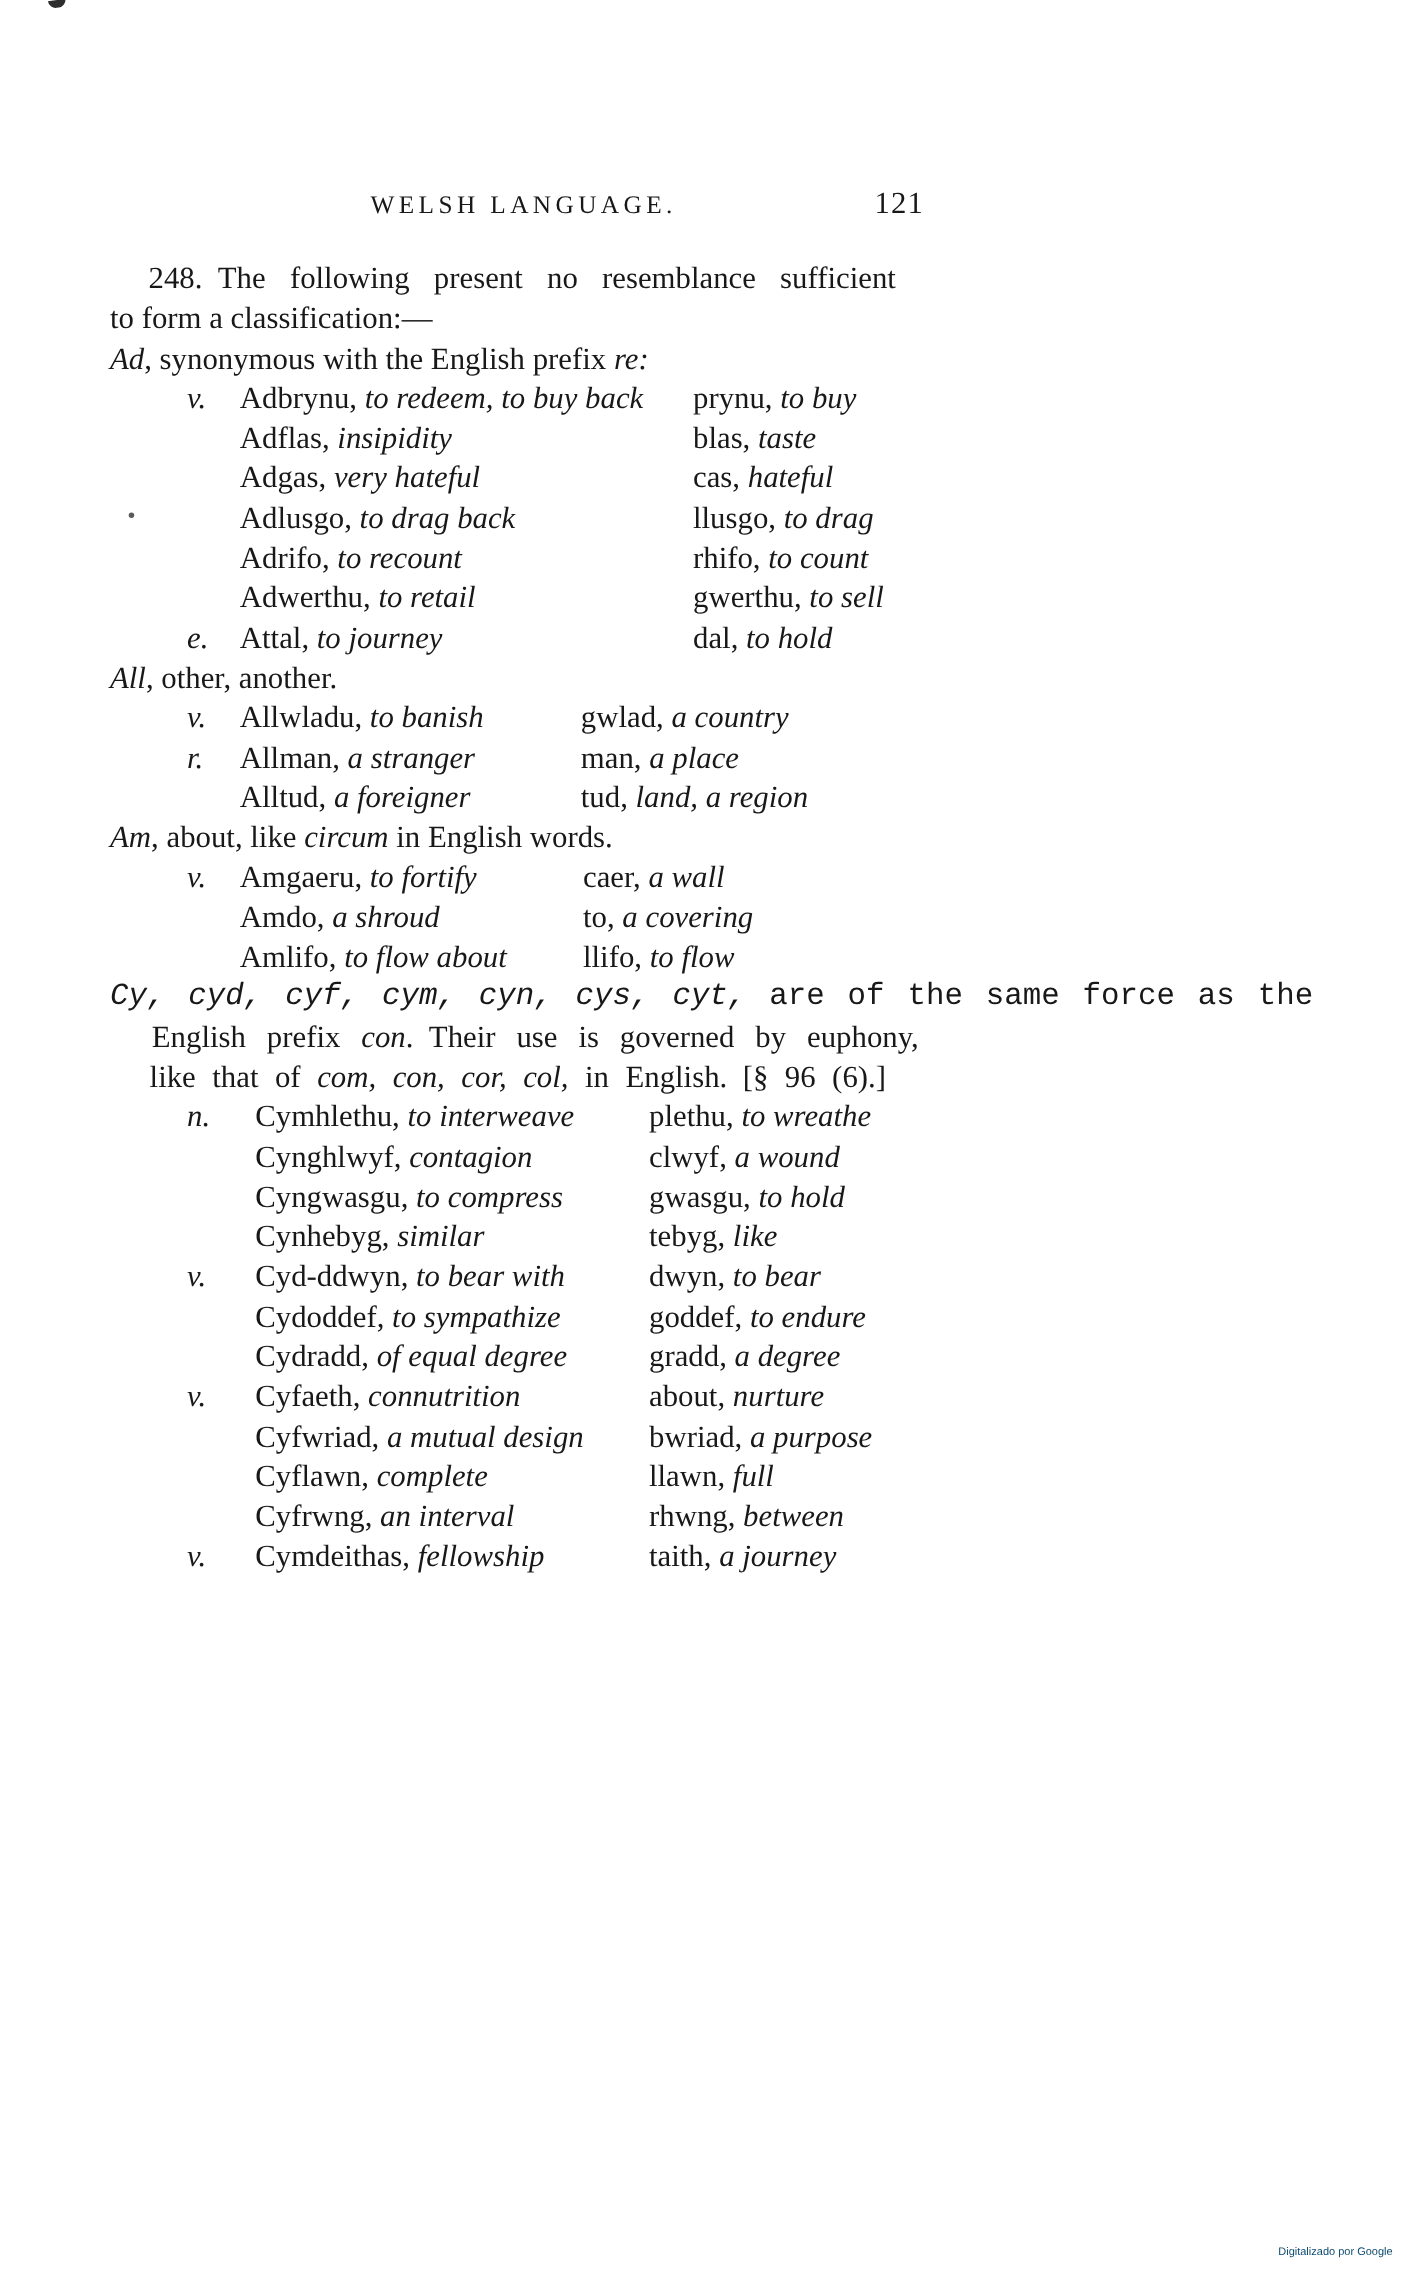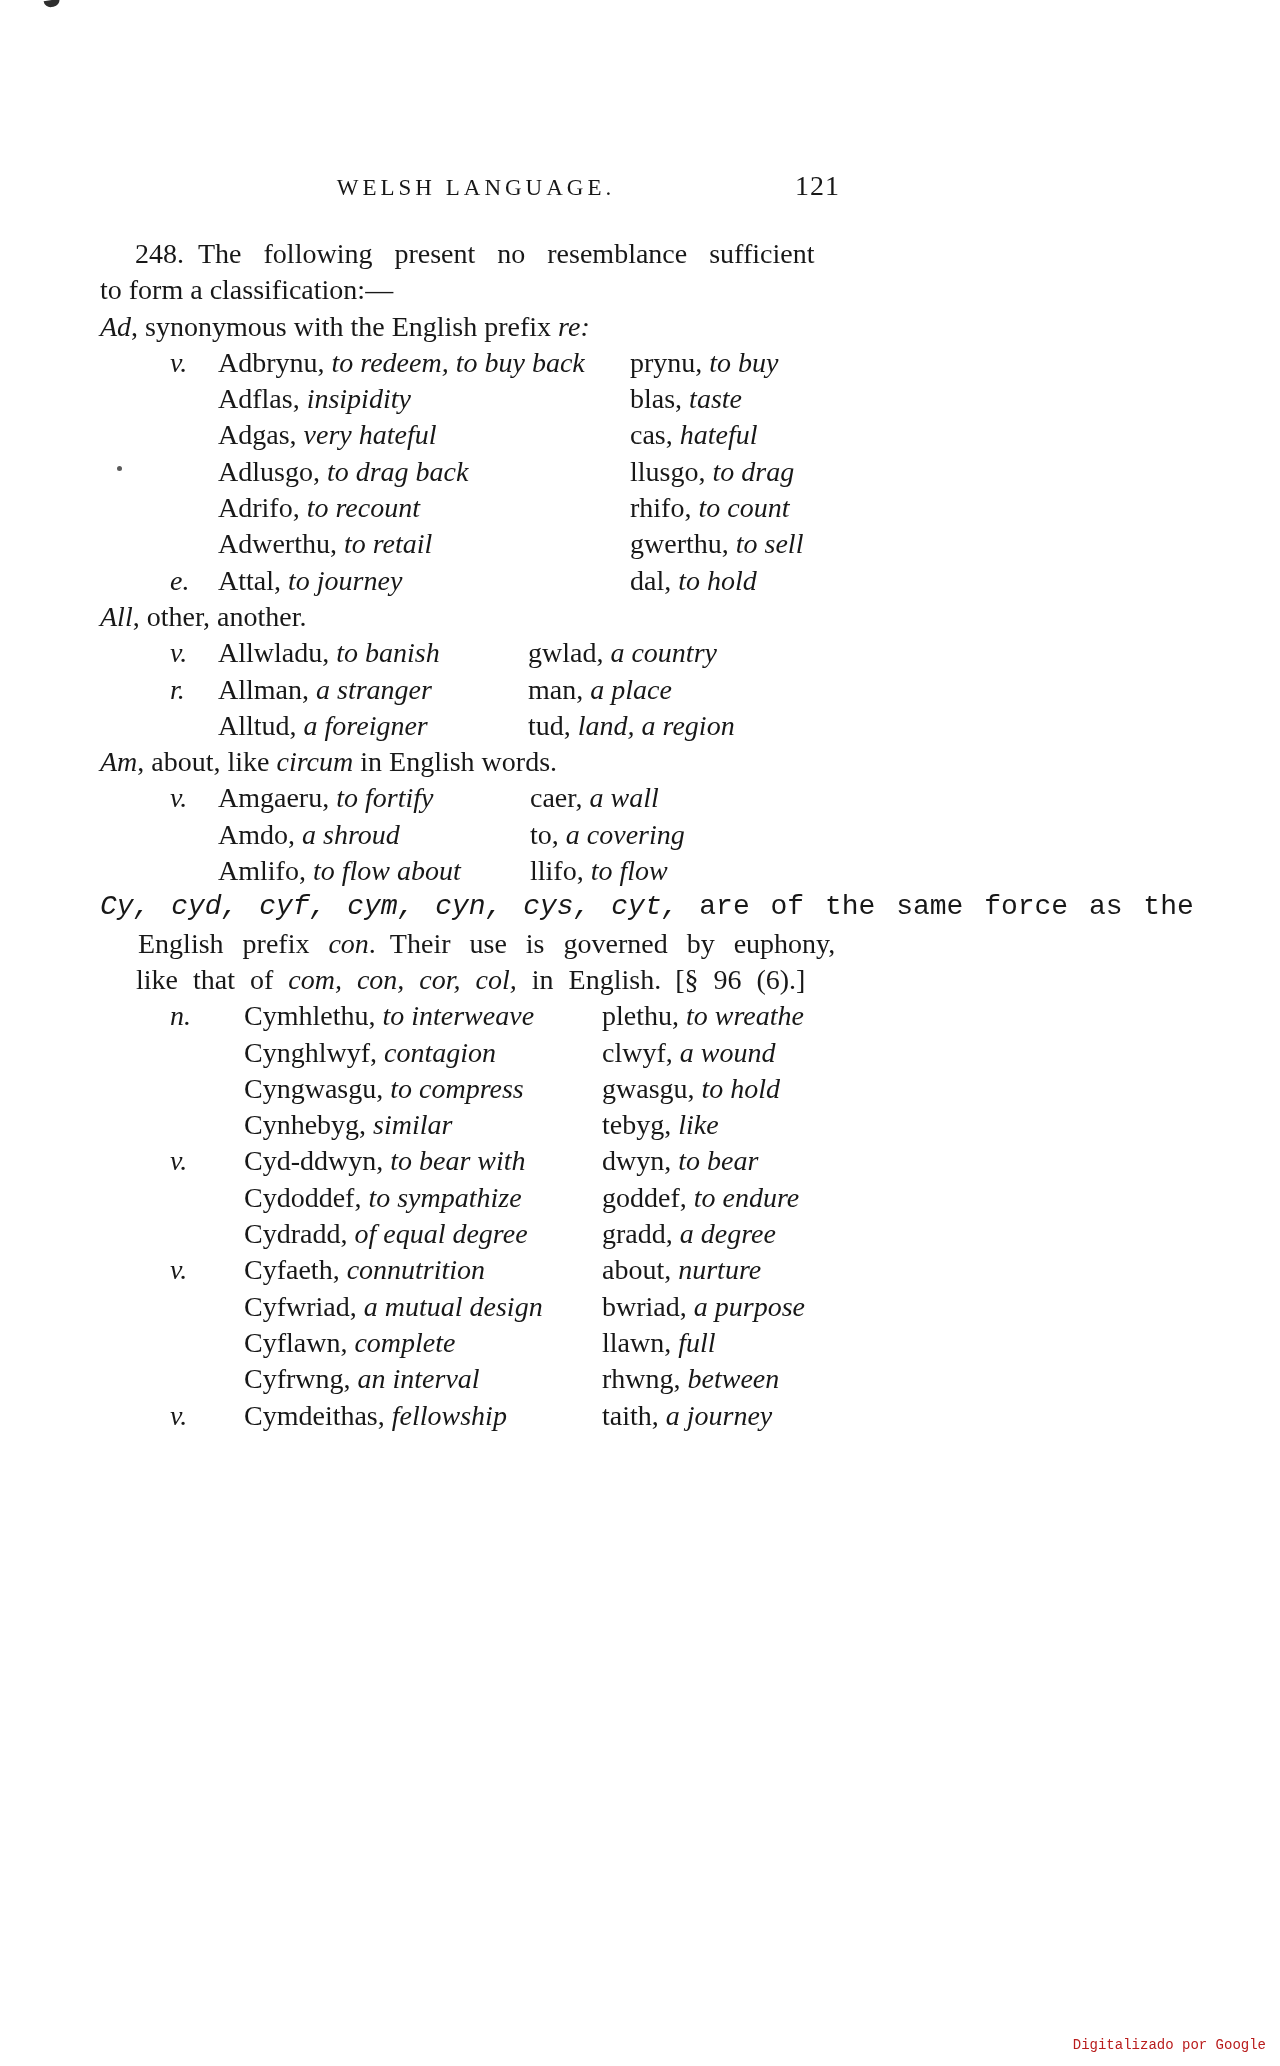--- a/index.html
+++ b/index.html
@@ -60,21 +60,21 @@
   }
   .marker {
     flex: 0 0 118px;
     padding-left: 70px;
     box-sizing: border-box;
   }
   .sec-ad  .word-cell { flex: 0 0 412px; }
   .sec-all .word-cell { flex: 0 0 310px; }
   .sec-am  .word-cell { flex: 0 0 312px; }
   .sec-cy  .marker    { flex-basis: 132px; }
-  .sec-cy  .word-cell { flex: 0 0 358px; margin-left: 12px; }
+  .sec-cy  .word-cell { flex: 0 0 358px; }
   .root-cell { flex: 0 0 auto; }
   
   .sec-cy .lead .line:nth-child(1) { word-spacing: 4px; font-family: Liberation Mono, monospace; }
   .sec-cy .lead .line:nth-child(2) { padding-left: 38px; word-spacing: 12px; }
   .sec-cy .lead .line:nth-child(3) { padding-left: 36px; word-spacing: 8px; }
   
   .speck-corner {
     position: absolute;
     left: 44px;
     top: 0;
@@ -91,23 +91,23 @@
     width: 5px;
     height: 5px;
     background: #5a5a5a;
     border-radius: 50%;
   }
   
   .watermark {
     position: absolute;
     right: 14px;
     bottom: 13px;
-    font-family: Liberation Mono, monospace;
-    font-size: 14px;
-    color: #b91c1c;
+    font-family: Liberation Sans, sans-serif;
+    font-size: 10px;
+    color: #0c4a6e;
   }
 </style>
 </head>
 <body>
 
 <div class="page">
 
   <div class="speck-corner"></div>
   <div class="speck-dot"></div>
 

